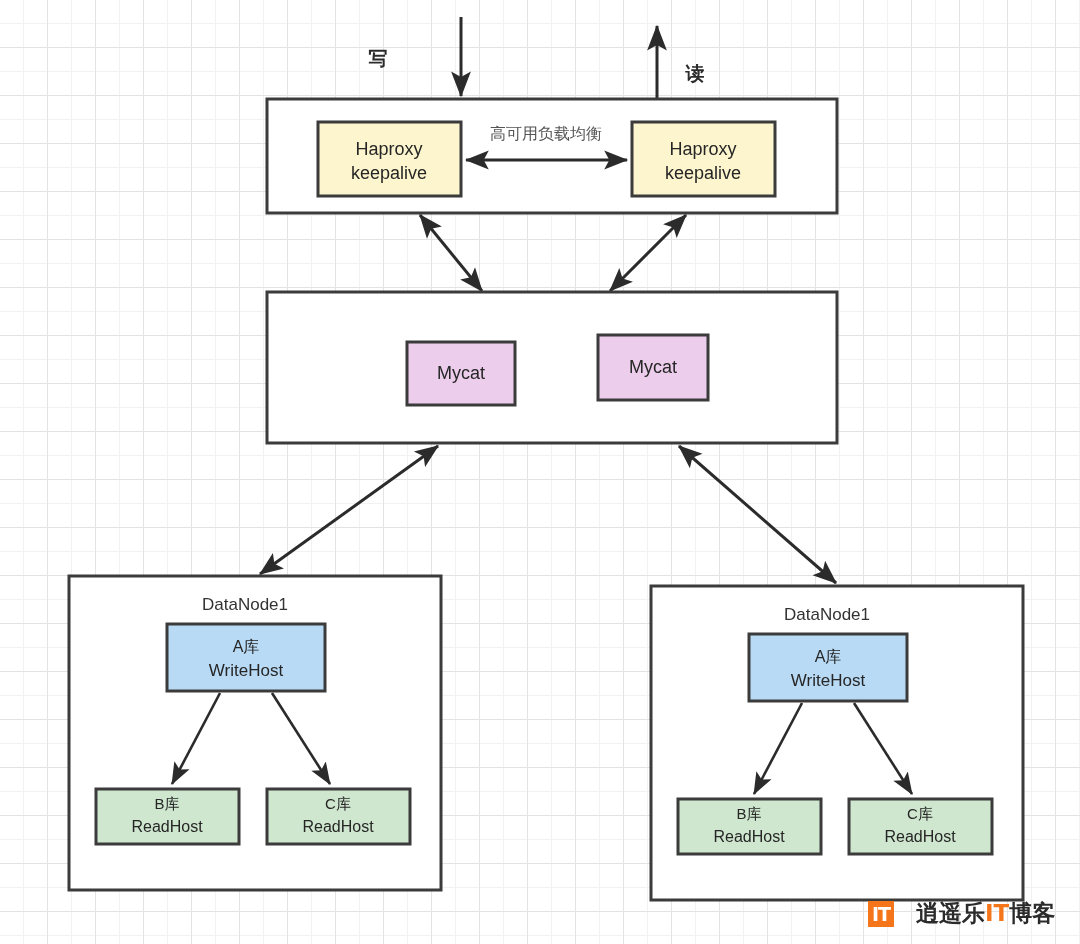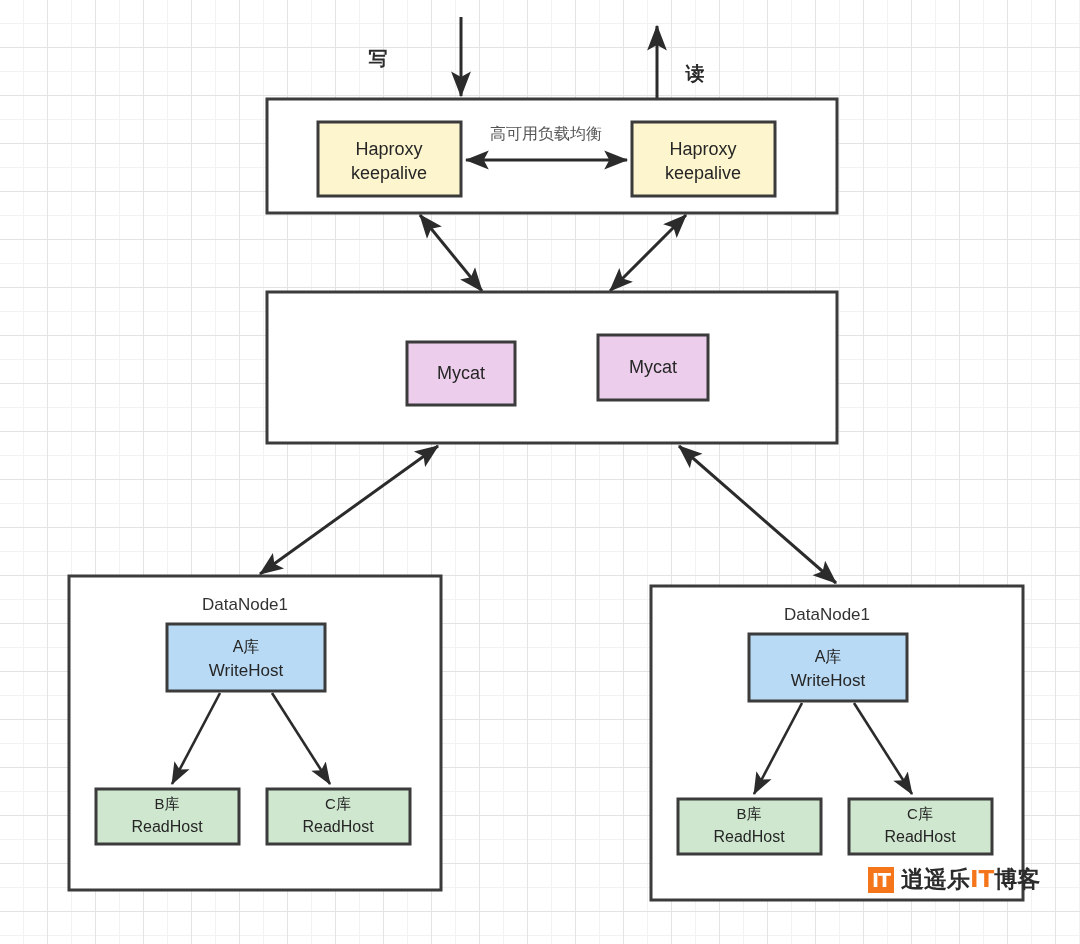--- a/index.html
+++ b/index.html
@@ -79,24 +79,24 @@
   }
   .conn-thin {
     stroke: #2b2b2b;
     stroke-width: 2.6;
     fill: none;
   }
   
   #watermark {
     position: absolute;
     left: 868px;
-    top: 864px;
+    top: 898px;
     display: flex;
     align-items: center;
-    gap: 7px;
+    gap: 22px;
     user-select: none;
     justify-content: space-between;
   }
   #wm-logo {
     width: 26px;
     height: 26px;
     background: #f5761a;
     color: #ffffff;
     font-family: "DejaVu Sans", sans-serif;
     font-size: 19px;

